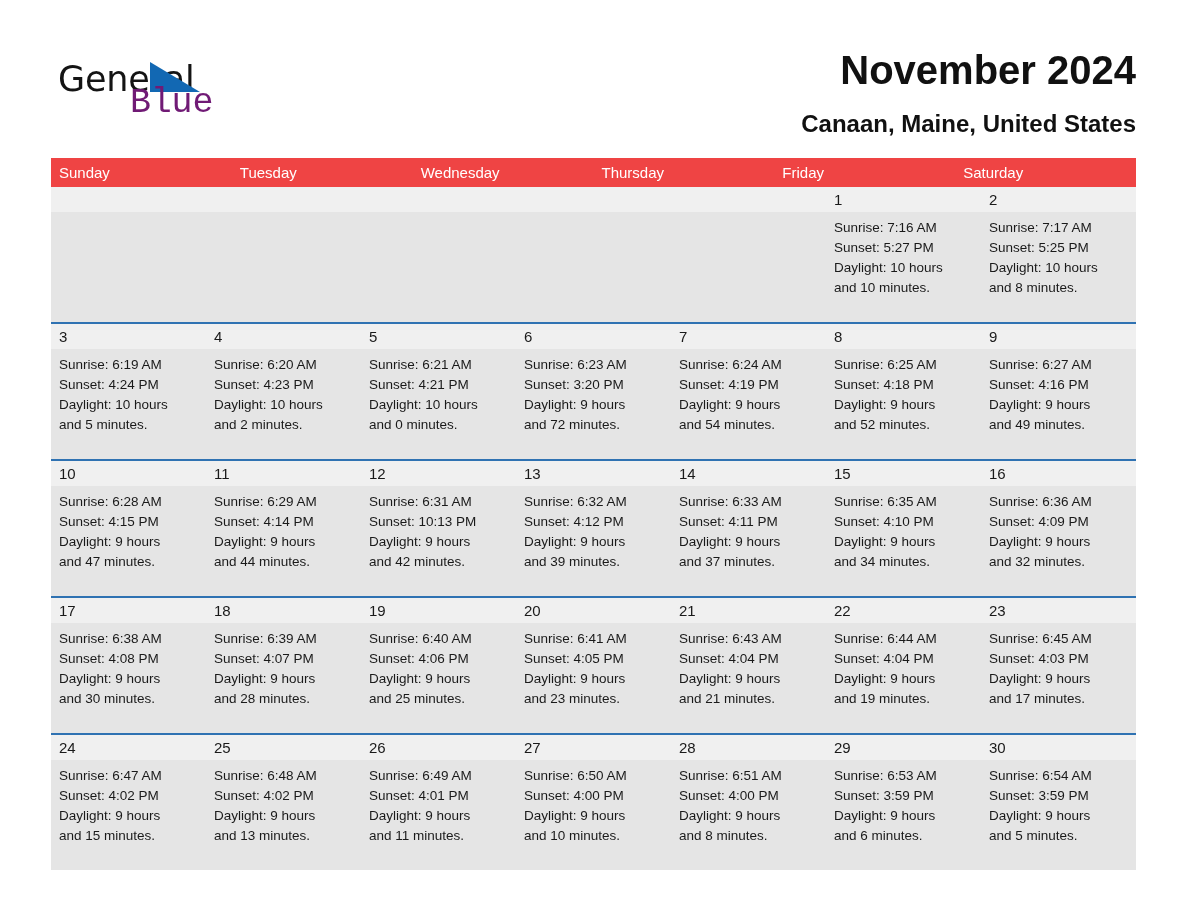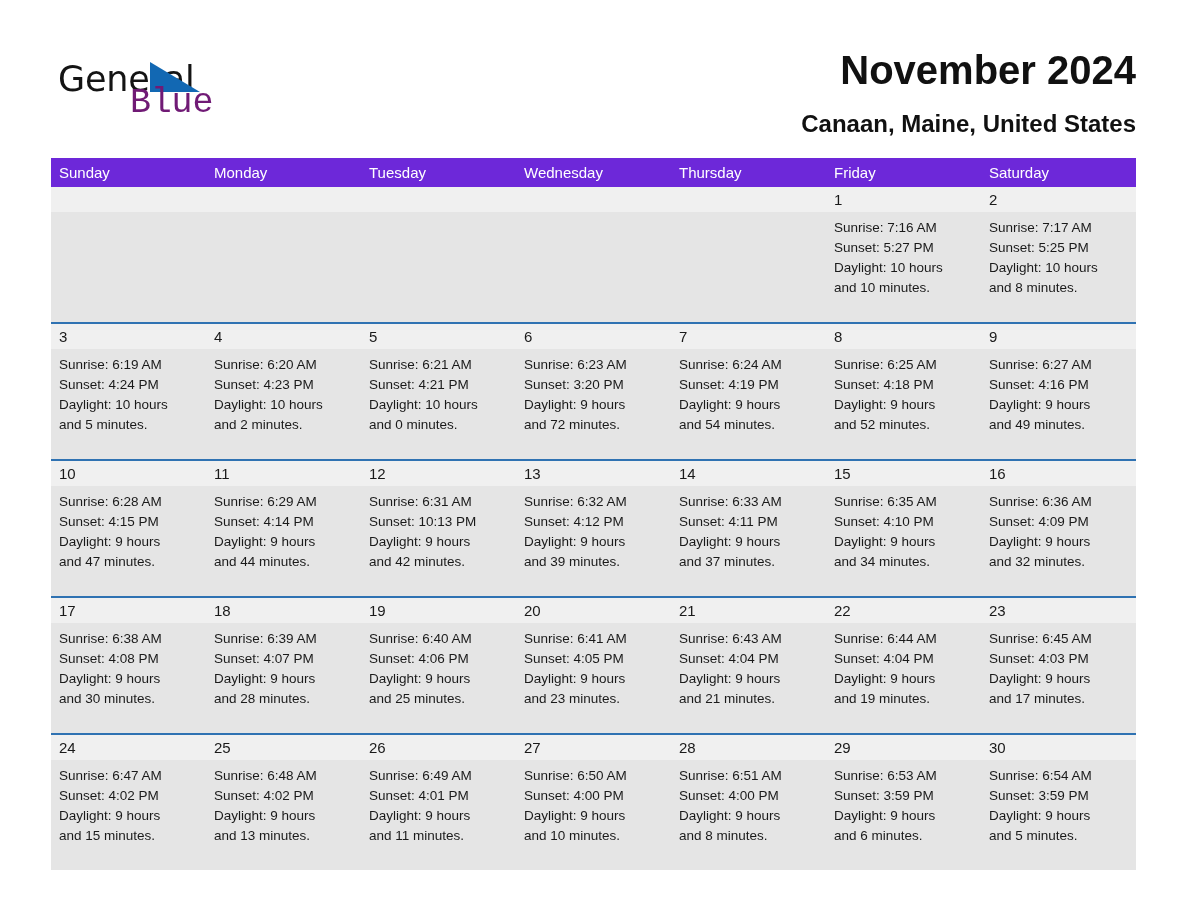--- a/index.html
+++ b/index.html
@@ -96,21 +96,21 @@
   .calendar {
     position: absolute;
     left: 51px;
     top: 158px;
     width: 1085px;
   }
 
   .weekday-row {
     display: flex;
     width: 100%;
-    background: #6d28d9;
+    background: #ef4444;
     height: 29px;
   }
   .weekday-cell {
     flex: 1 1 0;
     box-sizing: border-box;
     padding: 5px 0 0 8px;
     color: #ffffff;
     font-size: 15px;
     line-height: 20px;
     white-space: nowrap;
@@ -179,21 +179,20 @@
       <div class="cal-title">November 2024</div>
       <div class="cal-subtitle">Canaan, Maine, United States</div>
     </div>
 
   </div>
 
   <div class="calendar">
 
     <div class="weekday-row">
       <div class="weekday-cell">Sunday</div>
-      <div class="weekday-cell">Monday</div>
       <div class="weekday-cell">Tuesday</div>
       <div class="weekday-cell">Wednesday</div>
       <div class="weekday-cell">Thursday</div>
       <div class="weekday-cell">Friday</div>
       <div class="weekday-cell">Saturday</div>
     </div>
 
     <div class="week-row first">
       <div class="daynum-strip">
         <div class="daynum-cell"></div>

